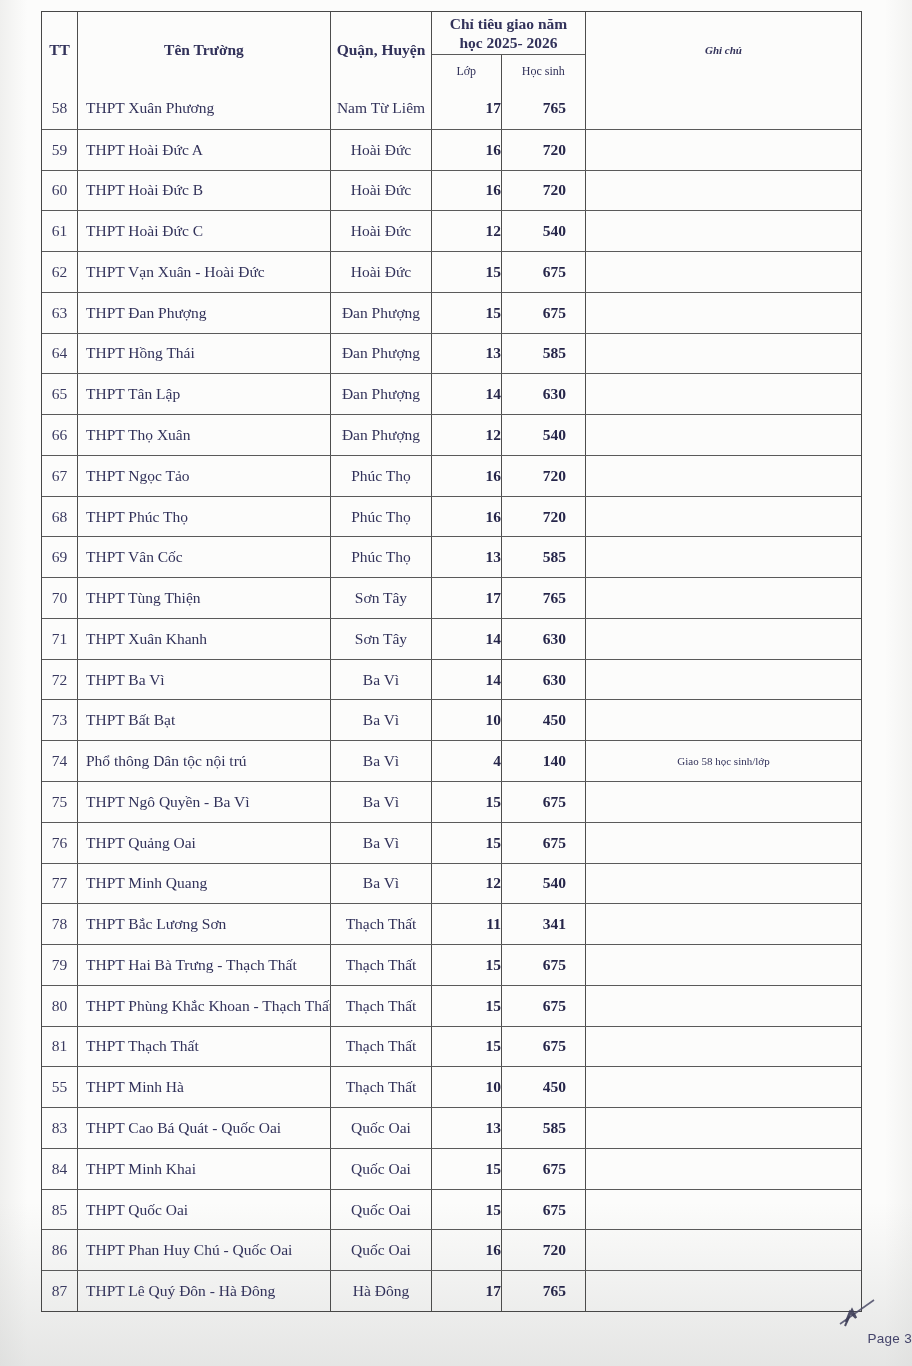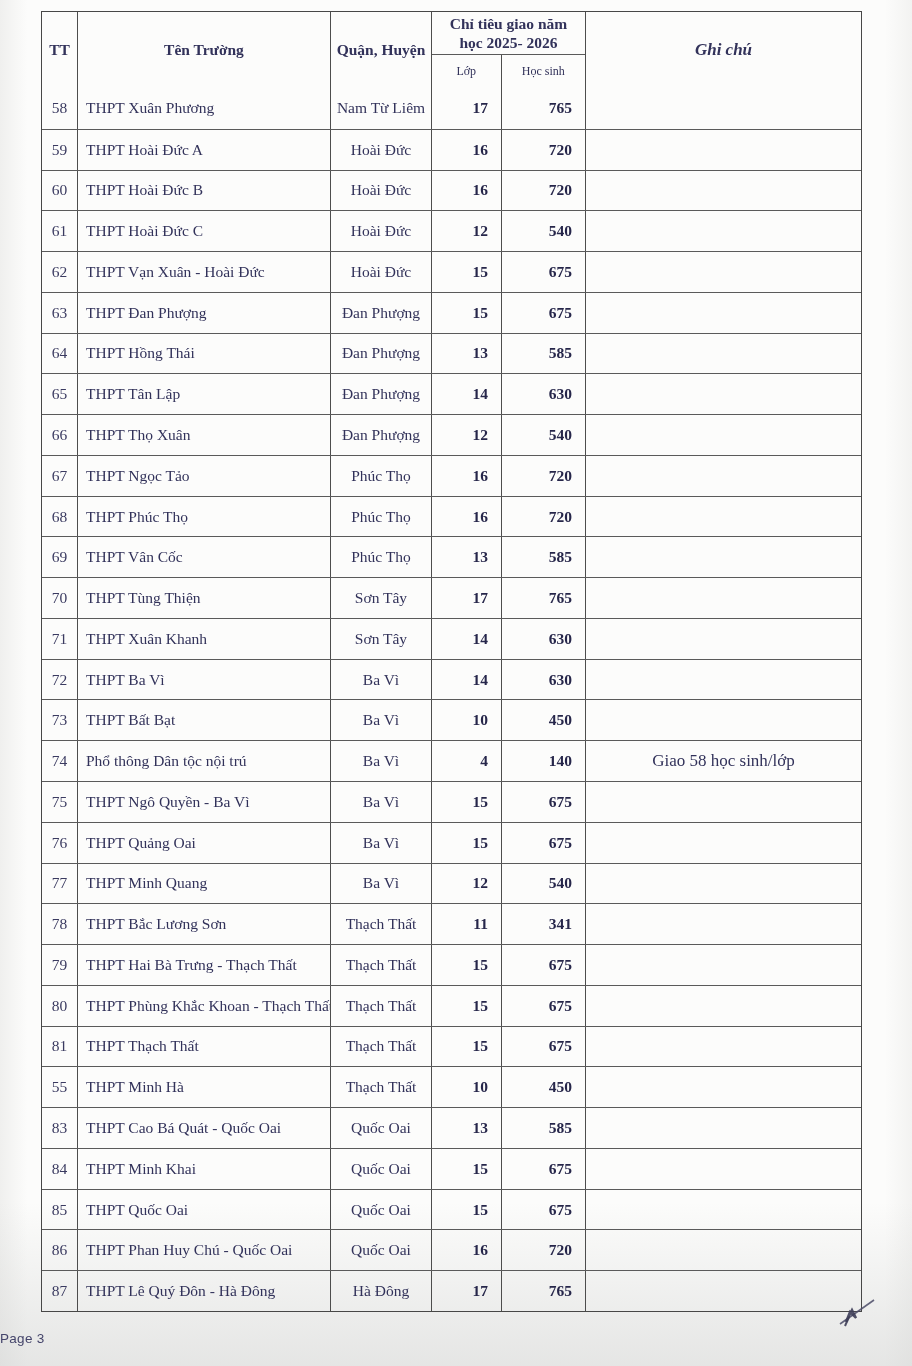--- a/index.html
+++ b/index.html
@@ -29,23 +29,23 @@
     display:flex;align-items:center;
     font-size:15.5px;
     overflow:hidden;
   }
   .cell:last-child{border-right:none;}
 
   
   .c-tt{width:36px;justify-content:center;flex:none;}
   .c-school{width:253px;justify-content:flex-start;padding-left:8px;white-space:nowrap;flex:none;}
   .c-district{width:101px;justify-content:center;flex:none;}
-  .c-classes{width:70px;justify-content:flex-end;padding-right:13px;flex:none;}
-  .c-students{width:84px;justify-content:flex-end;padding-right:13px;flex:none;}
-  .c-note{flex:1;justify-content:center;font-size:17px;}
+  .c-classes{width:70px;justify-content:flex-end;flex:none;}
+  .c-students{width:84px;justify-content:flex-end;padding-right:19px;flex:none;}
+  .c-note{flex:1;justify-content:center;font-size:11px;}
 
   
   .thead{height:76px;}
   .thead .cell{font-weight:700;justify-content:center;padding:0;white-space:normal;text-align:center;}
   .th-note{font-style:italic;}
   .quota-group{
     width:154px;flex:none;display:flex;flex-direction:column;
     border-right:1.4px solid #4d4d4d;box-sizing:border-box;
   }
   .quota-title{
@@ -61,21 +61,21 @@
   .sub-classes{width:70px;border-right:1.4px solid #4d4d4d;}
   .sub-students{width:84px;}
 
   
   .t-body .tr{height:40.77px;}
   .num{font-weight:700;color:#26264a;}
   .tt-num{color:#3a3a60;}
 
   .footer-page{
     position:absolute;left:0;top:1331px;width:912px;
-    text-align:left;
+    text-align:right;
     font-family:"Liberation Sans","DejaVu Sans",sans-serif;
     font-size:13.5px;color:#45456b;letter-spacing:.3px;
   }
   .pen-mark{position:absolute;left:836px;top:1292px;width:46px;height:36px;}
 </style>
 </head>
 <body>
 
 <div class="page">
 

